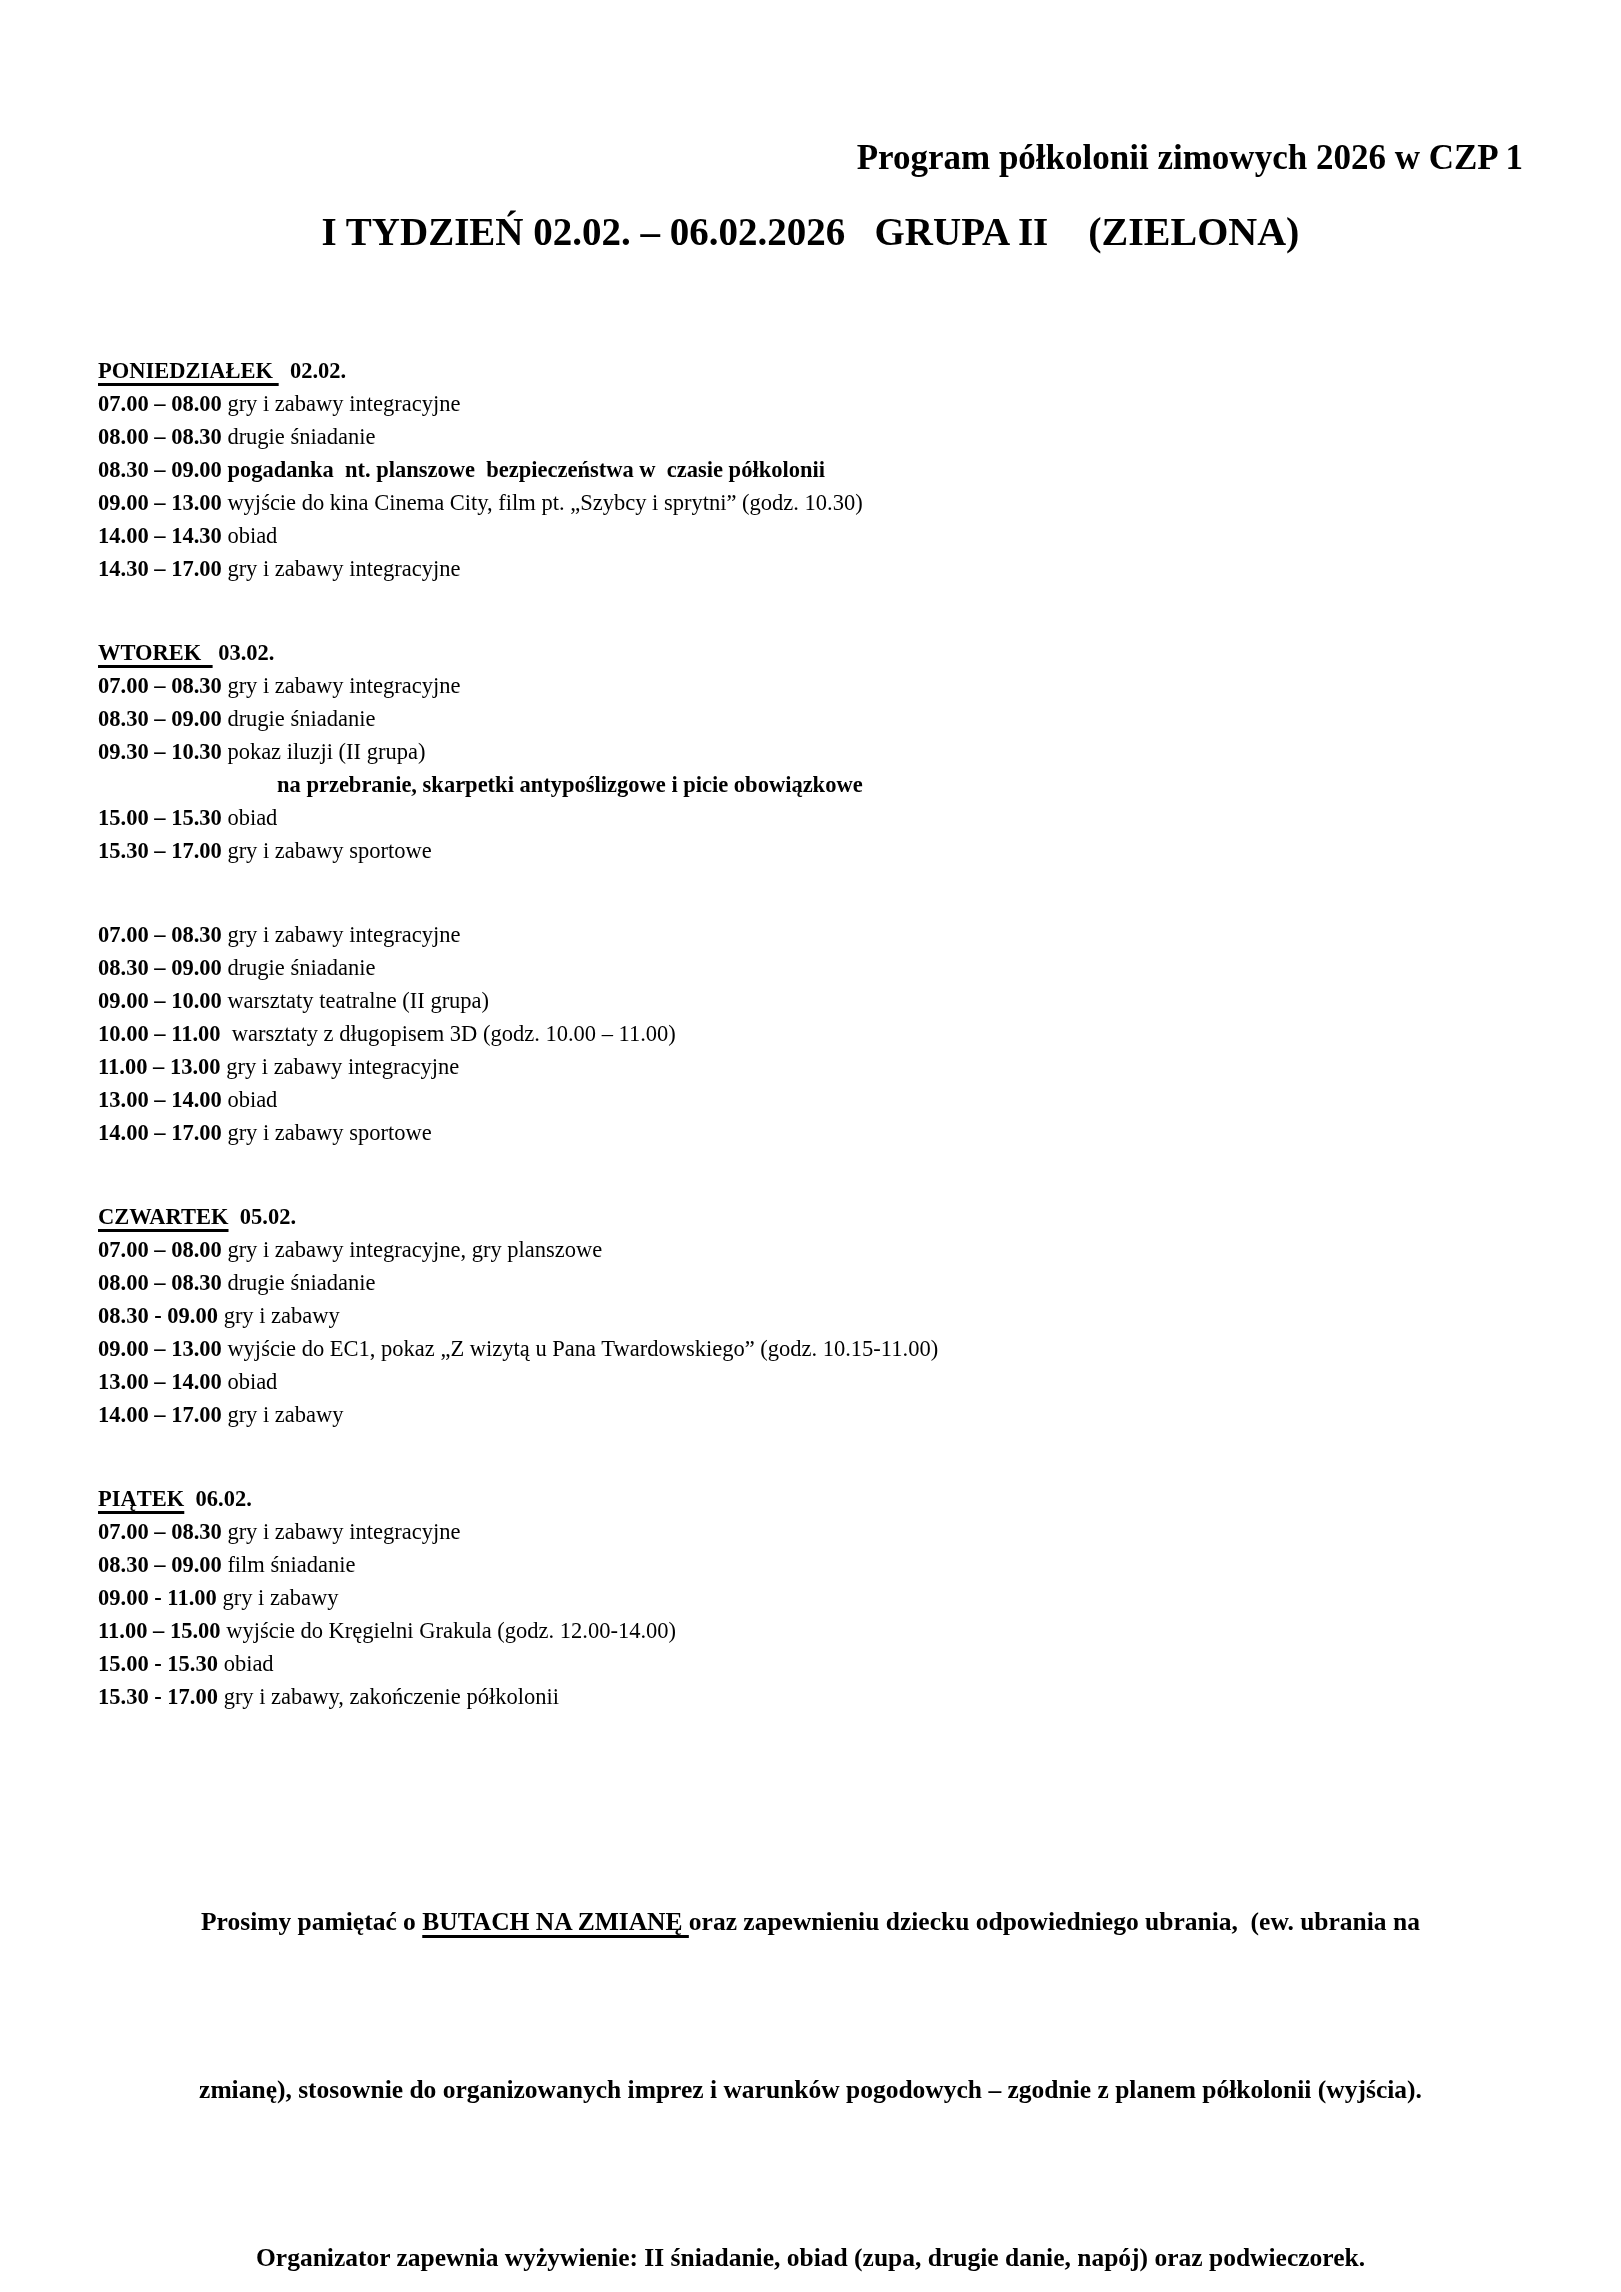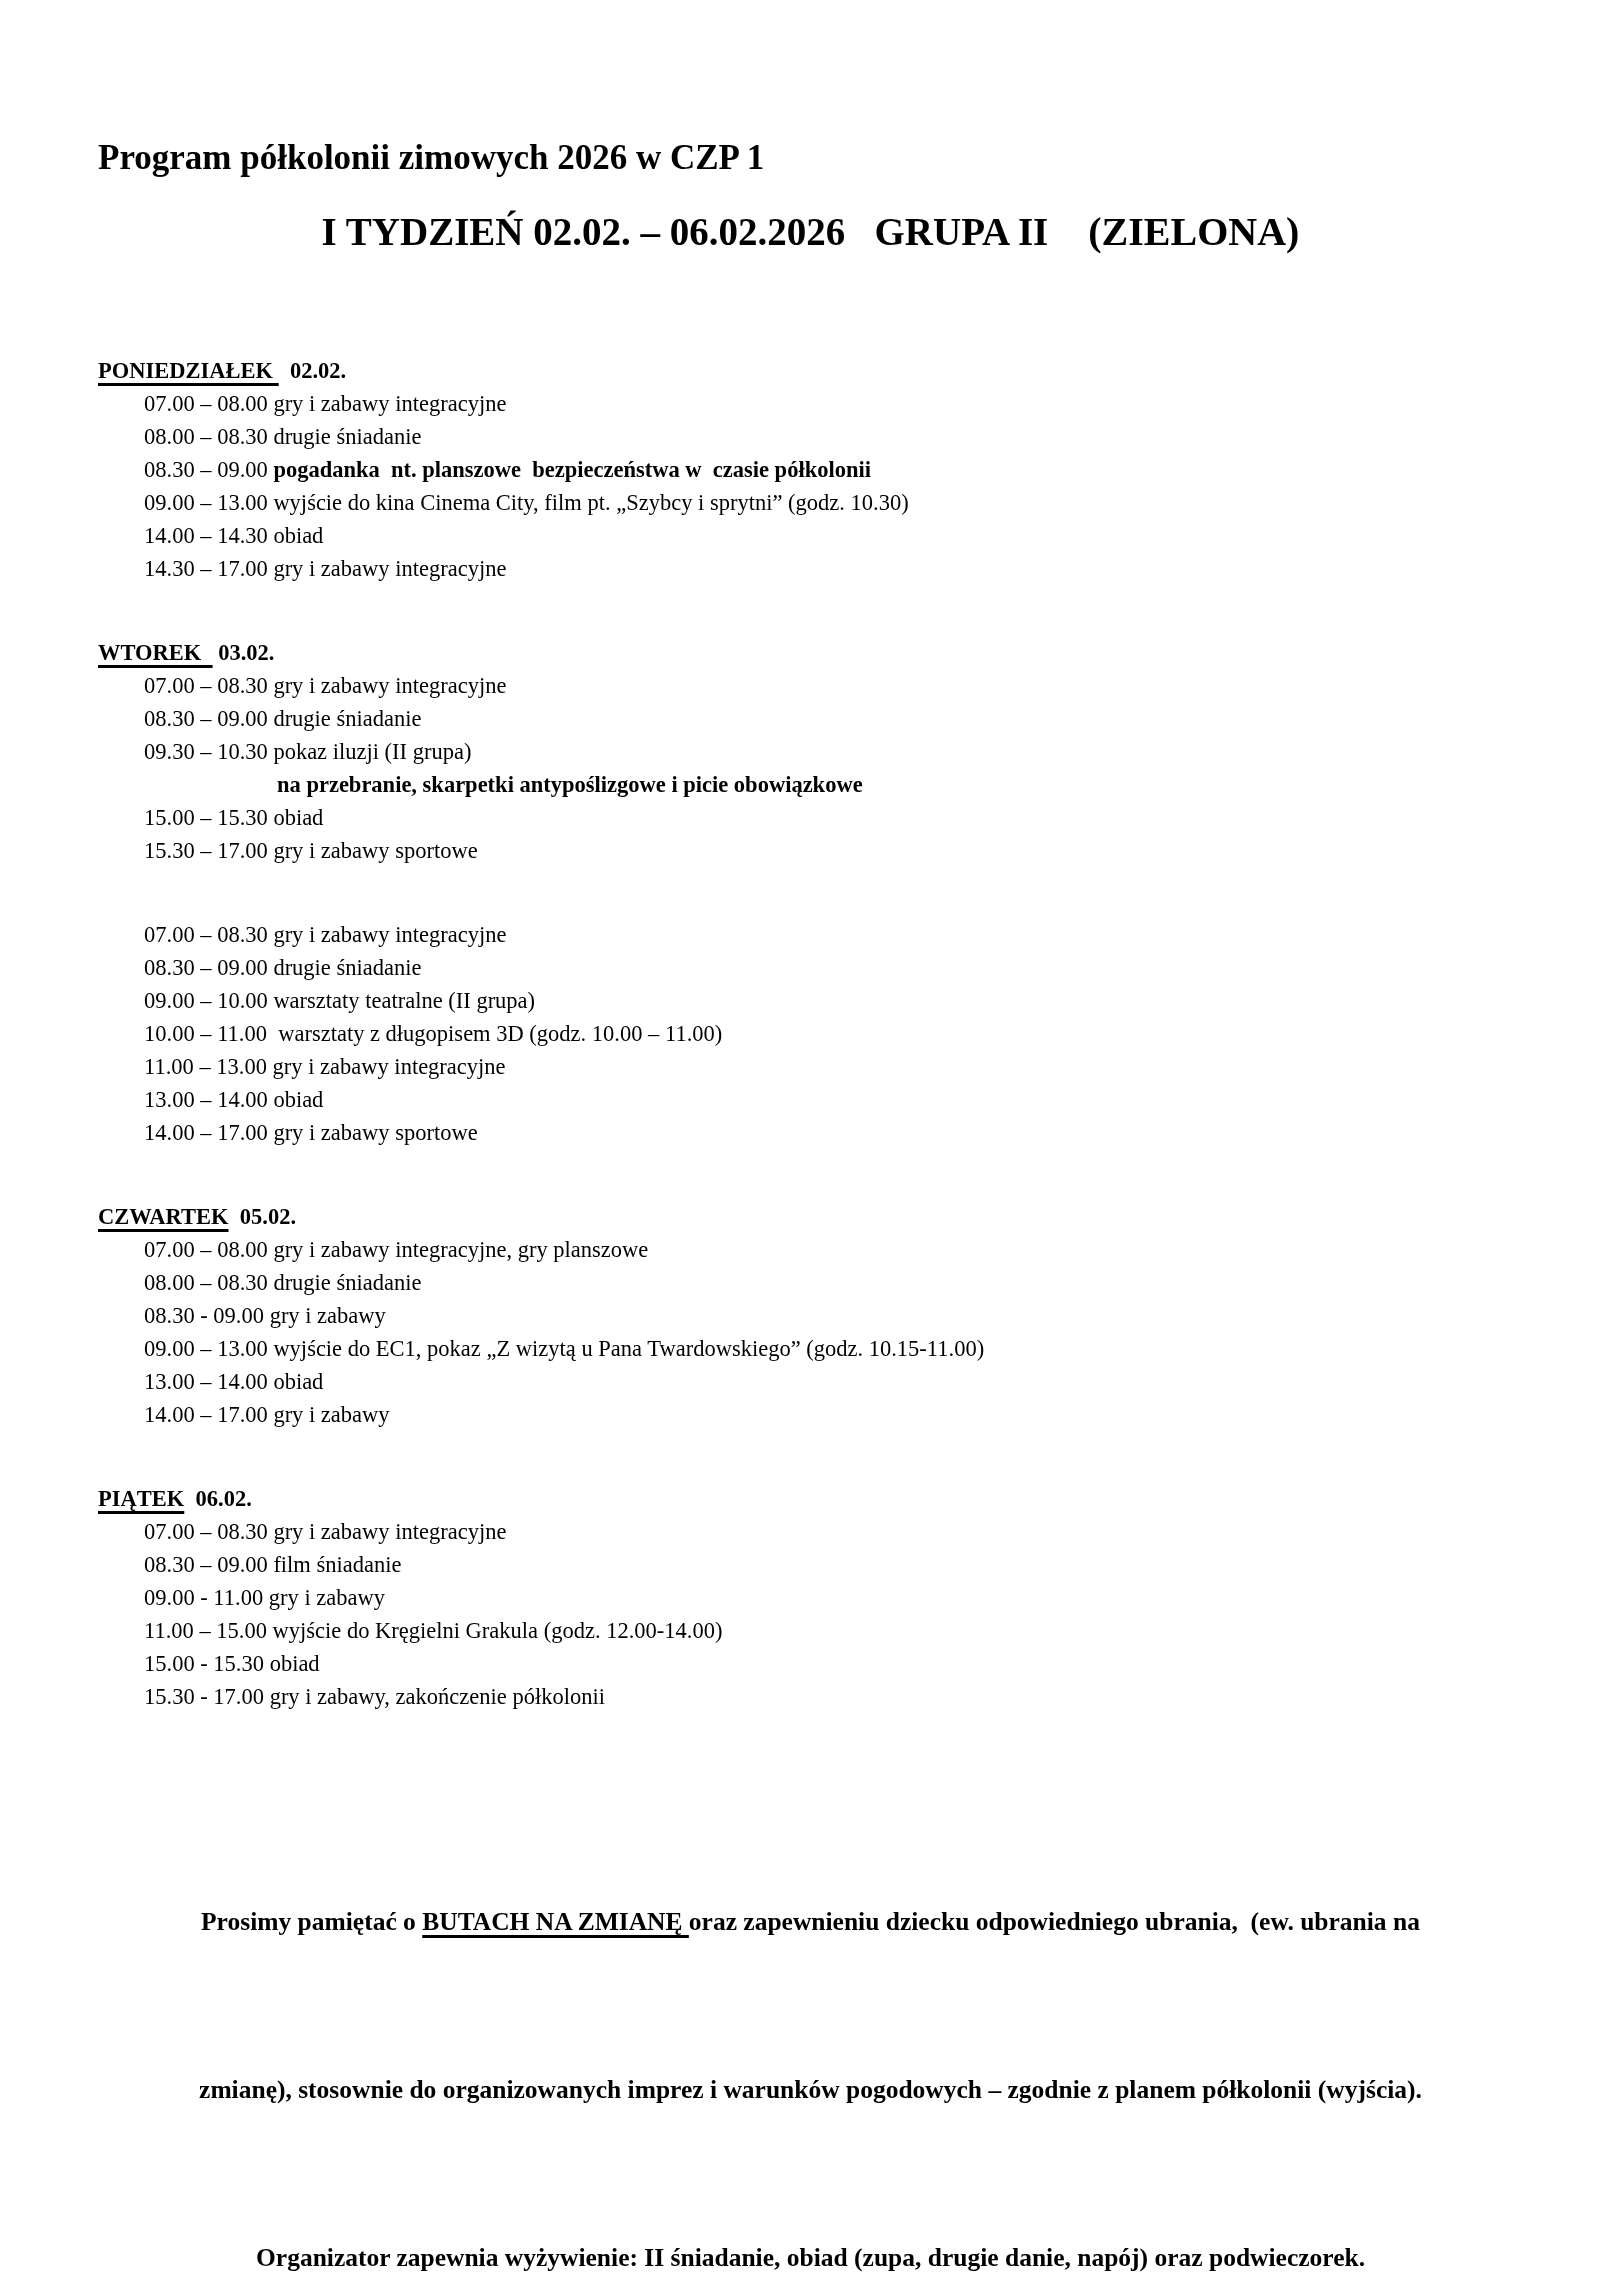--- a/index.html
+++ b/index.html
@@ -18,21 +18,21 @@
   .page {
     box-sizing: border-box;
     width: 1621px;
     height: 2293px;
     padding: 137px 98px 59px 98px;
     overflow: hidden;
   }
   .title {
     font-size: 35px;
     font-weight: bold;
-    text-align: left;
+    text-align: right;
     line-height: 41px;
     white-space: pre-wrap;
   }
   .subtitle {
     font-size: 39px;
     font-weight: bold;
     text-align: center;
     line-height: 53px;
     margin-top: 27.4px;
     white-space: pre-wrap;
@@ -55,22 +55,21 @@
   }
   .day-name {
     text-decoration: underline;
     text-decoration-thickness: 2.5px;
     text-underline-offset: 4.9px;
   }
   .entry {
     white-space: pre-wrap;
   }
   .time {
-    font-weight: normal;
-    margin-left: 46px;
+    font-weight: bold;
   }
   .desc.bold {
     font-weight: bold;
   }
   .cont {
     margin-left: 179px;
     font-weight: bold;
     white-space: pre-wrap;
   }
   .footer {

